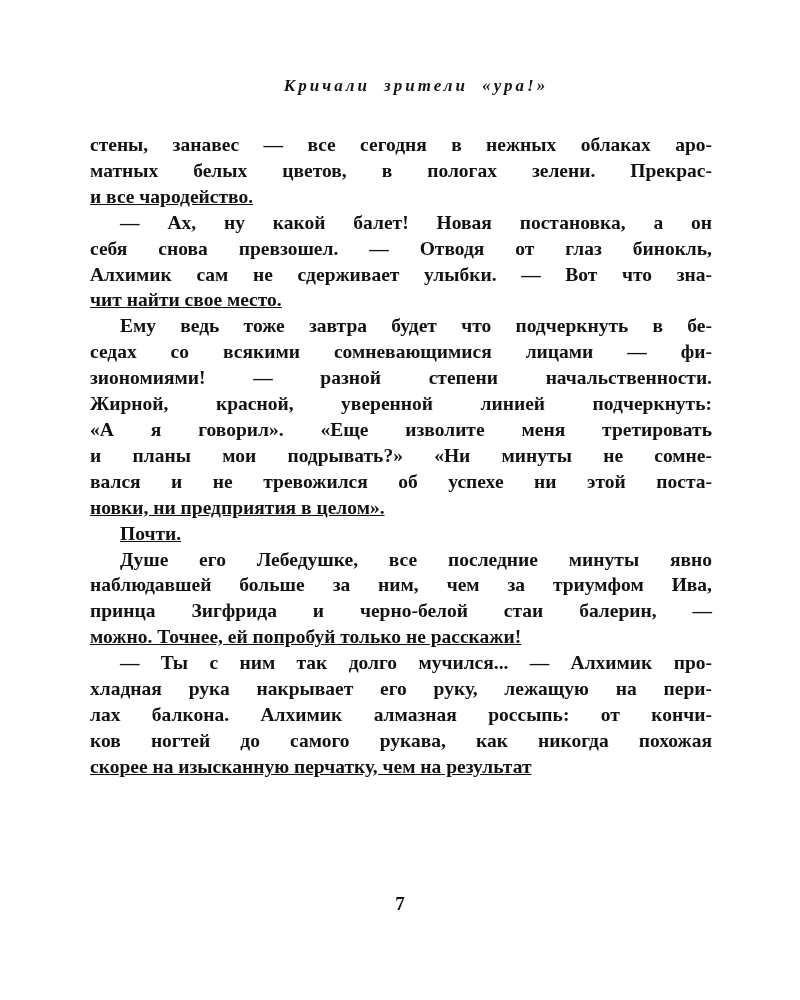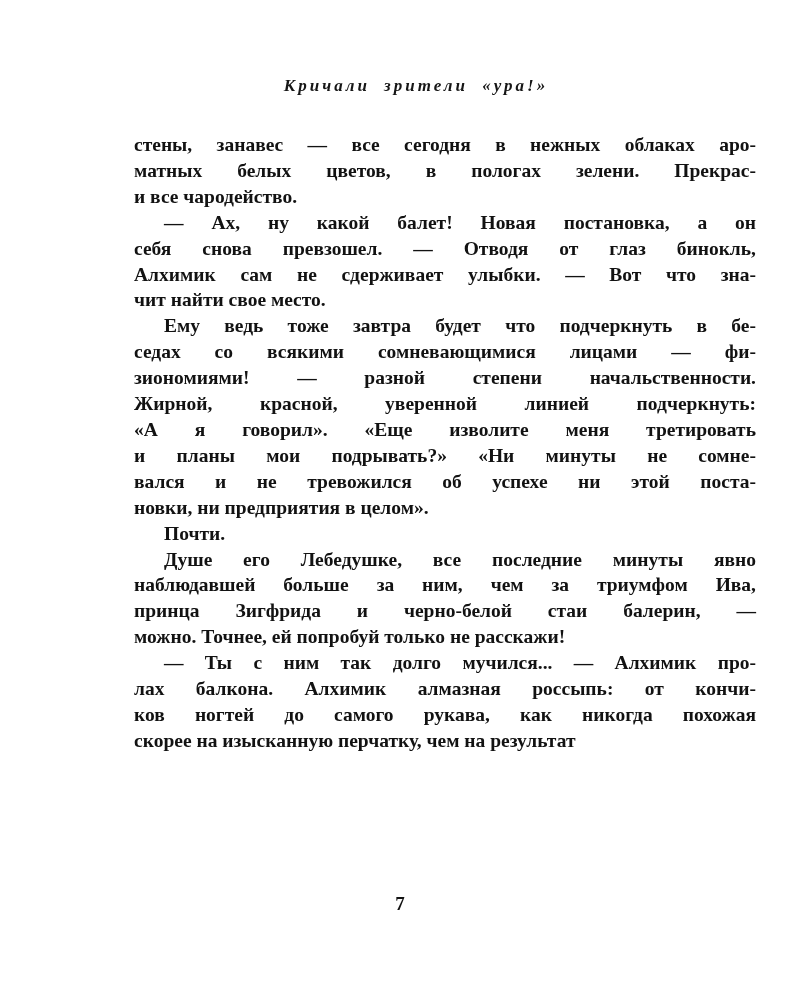--- a/index.html
+++ b/index.html
@@ -32,32 +32,32 @@
   }
   .text-block {
     position: absolute;
     top: 132px;
     left: 90px;
     width: 622px;
     font-size: 19.5px;
     line-height: 25.9px;
     font-weight: 600;
     color: #121212;
-    margin-left: 44px;
   }
   .para { margin: 0; }
   .para.indent .line:first-child {
     text-indent: 30px;
   }
   .line {
     text-align: justify;
     text-align-last: justify;
   }
   .line.last {
     text-align-last: left;
+    text-decoration: underline;
   }
   .page-number {
     position: absolute;
     top: 893px;
     left: 0;
     width: 100%;
     text-align: center;
     font-size: 19px;
     font-weight: 600;
     color: #121212;
@@ -95,20 +95,21 @@
         <div class="line last">Почти.</div>
       </div>
       <div class="para indent">
         <div class="line">Душе его Лебедушке, все последние минуты явно</div>
         <div class="line">наблюдавшей больше за ним, чем за триумфом Ива,</div>
         <div class="line">принца Зигфрида и черно-белой стаи балерин, —</div>
         <div class="line last">можно. Точнее, ей попробуй только не расскажи!</div>
       </div>
       <div class="para indent">
         <div class="line">— Ты с ним так долго мучился... — Алхимик про-</div>
+        <div class="line">хладная рука накрывает его руку, лежащую на пери-</div>
         <div class="line">лах балкона. Алхимик алмазная россыпь: от кончи-</div>
         <div class="line">ков ногтей до самого рукава, как никогда похожая</div>
         <div class="line last">скорее на изысканную перчатку, чем на результат</div>
       </div>
     </div>
 
   <div class="page-number">7</div>
 </div>
 
 </body></html>

